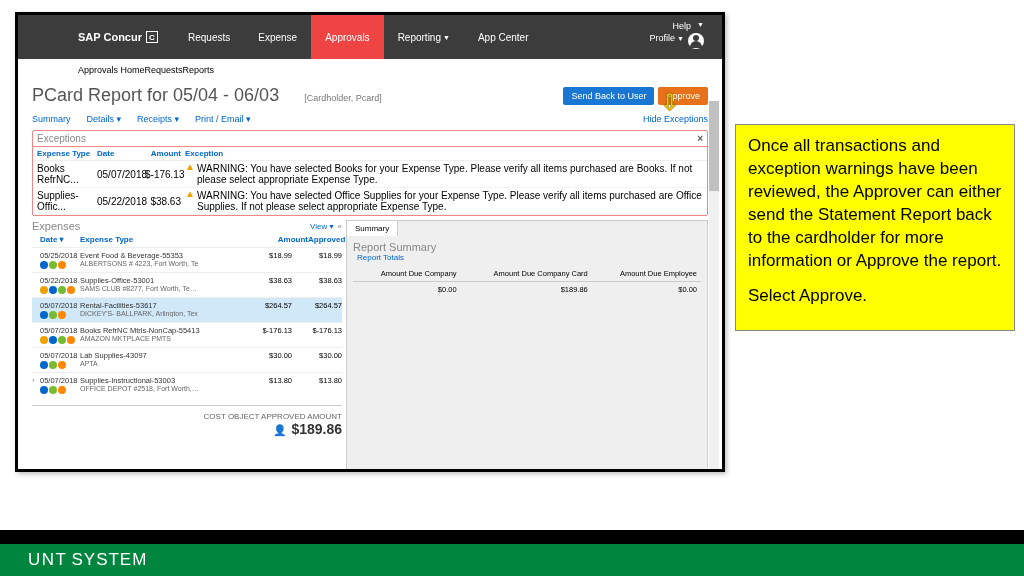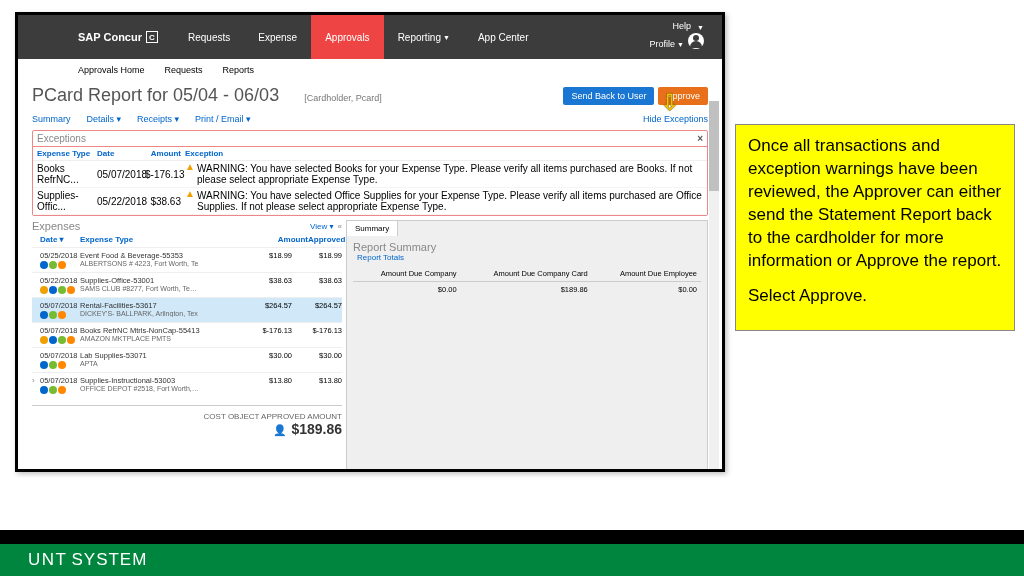--- a/index.html
+++ b/index.html
@@ -12,26 +12,26 @@
 .unt-logo-unt{font-size:17px;letter-spacing:1.5px}
 .unt-logo-sys{font-size:17px;font-weight:300;letter-spacing:1px;margin-left:4px}
 .scr{position:absolute;left:15px;top:12px;width:710px;height:460px;background:#fff;border:3px solid #000;box-shadow:2px 2px 5px rgba(0,0,0,.25);overflow:hidden;font-size:9px}
 .topbar{height:44px;background:#3c3c3c;display:flex;align-items:stretch;color:#fff}
 .brand{display:flex;align-items:center;padding:0 16px 0 60px;font-size:11px;font-weight:700}
 .brand-icon{width:12px;height:12px;border:1.5px solid #fff;margin-left:4px;display:inline-flex;align-items:center;justify-content:center;font-size:8px}
 .topnav{display:flex;align-items:stretch}
 .topnav-item{padding:0 14px;display:flex;align-items:center;font-size:10px;cursor:pointer}
 .topnav-item.active{background:#ef4444}
 .top-right{margin-left:auto;display:flex;flex-direction:column;align-items:flex-end;padding:4px 18px 0 0;font-size:9px}
-.top-right-row{display:flex;align-items:flex-end;gap:4px;margin-top:2px}
+.top-right-row{display:flex;align-items:flex-start;gap:4px;margin-top:2px}
 .user-icon{width:16px;height:16px;background:#fff;border-radius:50%;position:relative}
 .user-icon::before{content:"";position:absolute;width:6px;height:6px;background:#3c3c3c;border-radius:50%;left:5px;top:2px}
 .user-icon::after{content:"";position:absolute;width:12px;height:7px;background:#3c3c3c;border-radius:6px 6px 0 0;left:2px;top:8px}
 .caret{font-size:7px;margin-left:2px}
-.subnav{height:22px;padding:0 60px;display:flex;align-items:center;gap:20px;font-size:9px}
+.subnav{height:22px;padding:0 60px;display:flex;align-items:center;font-size:9px}
 .subnav-item{cursor:pointer}
 .title-row{padding:4px 14px;display:flex;align-items:center}
 .title{font-size:18px;color:#555;font-weight:400}
 .title small{font-size:9px;color:#777;margin-left:20px}
 .title-buttons{margin-left:auto;display:flex;gap:4px;align-items:center}
 .btn{padding:4px 8px;font-size:9px;color:#fff;border-radius:2px;cursor:pointer}
 .btn-blue{background:#1976d2}
 .btn-orange{background:#e8701a}
 .arrow-down{position:absolute;right:43px;top:75px;font-size:22px;color:#f0c000;font-weight:700;text-shadow:0 0 1px #000}
 .linkbar{padding:4px 14px;display:flex;gap:16px;font-size:9px;color:#0066cc}
@@ -252,21 +252,21 @@
               <div class="er-chev"></div>
               <div class="er1">
                 <div class="er1-date">05/07/2018</div>
                 <div class="er1-icons">
                   <span class="mini-icon ic-b"></span>
                   <span class="mini-icon ic-p"></span>
                   <span class="mini-icon ic-o"></span>
                 </div>
               </div>
               <div class="er2">
-                <div class="er2-t">Lab Supplies-53071</div>
+                <div class="er2-t">Lab Supplies-43097</div>
                 <div class="er2-v">APTA</div>
               </div>
               <div class="er3">$30.00</div>
               <div class="er4">$30.00</div>
             </div>
             <div class="exp-row">
               <div class="er-chev">›</div>
               <div class="er1">
                 <div class="er1-date">05/07/2018</div>
                 <div class="er1-icons">

